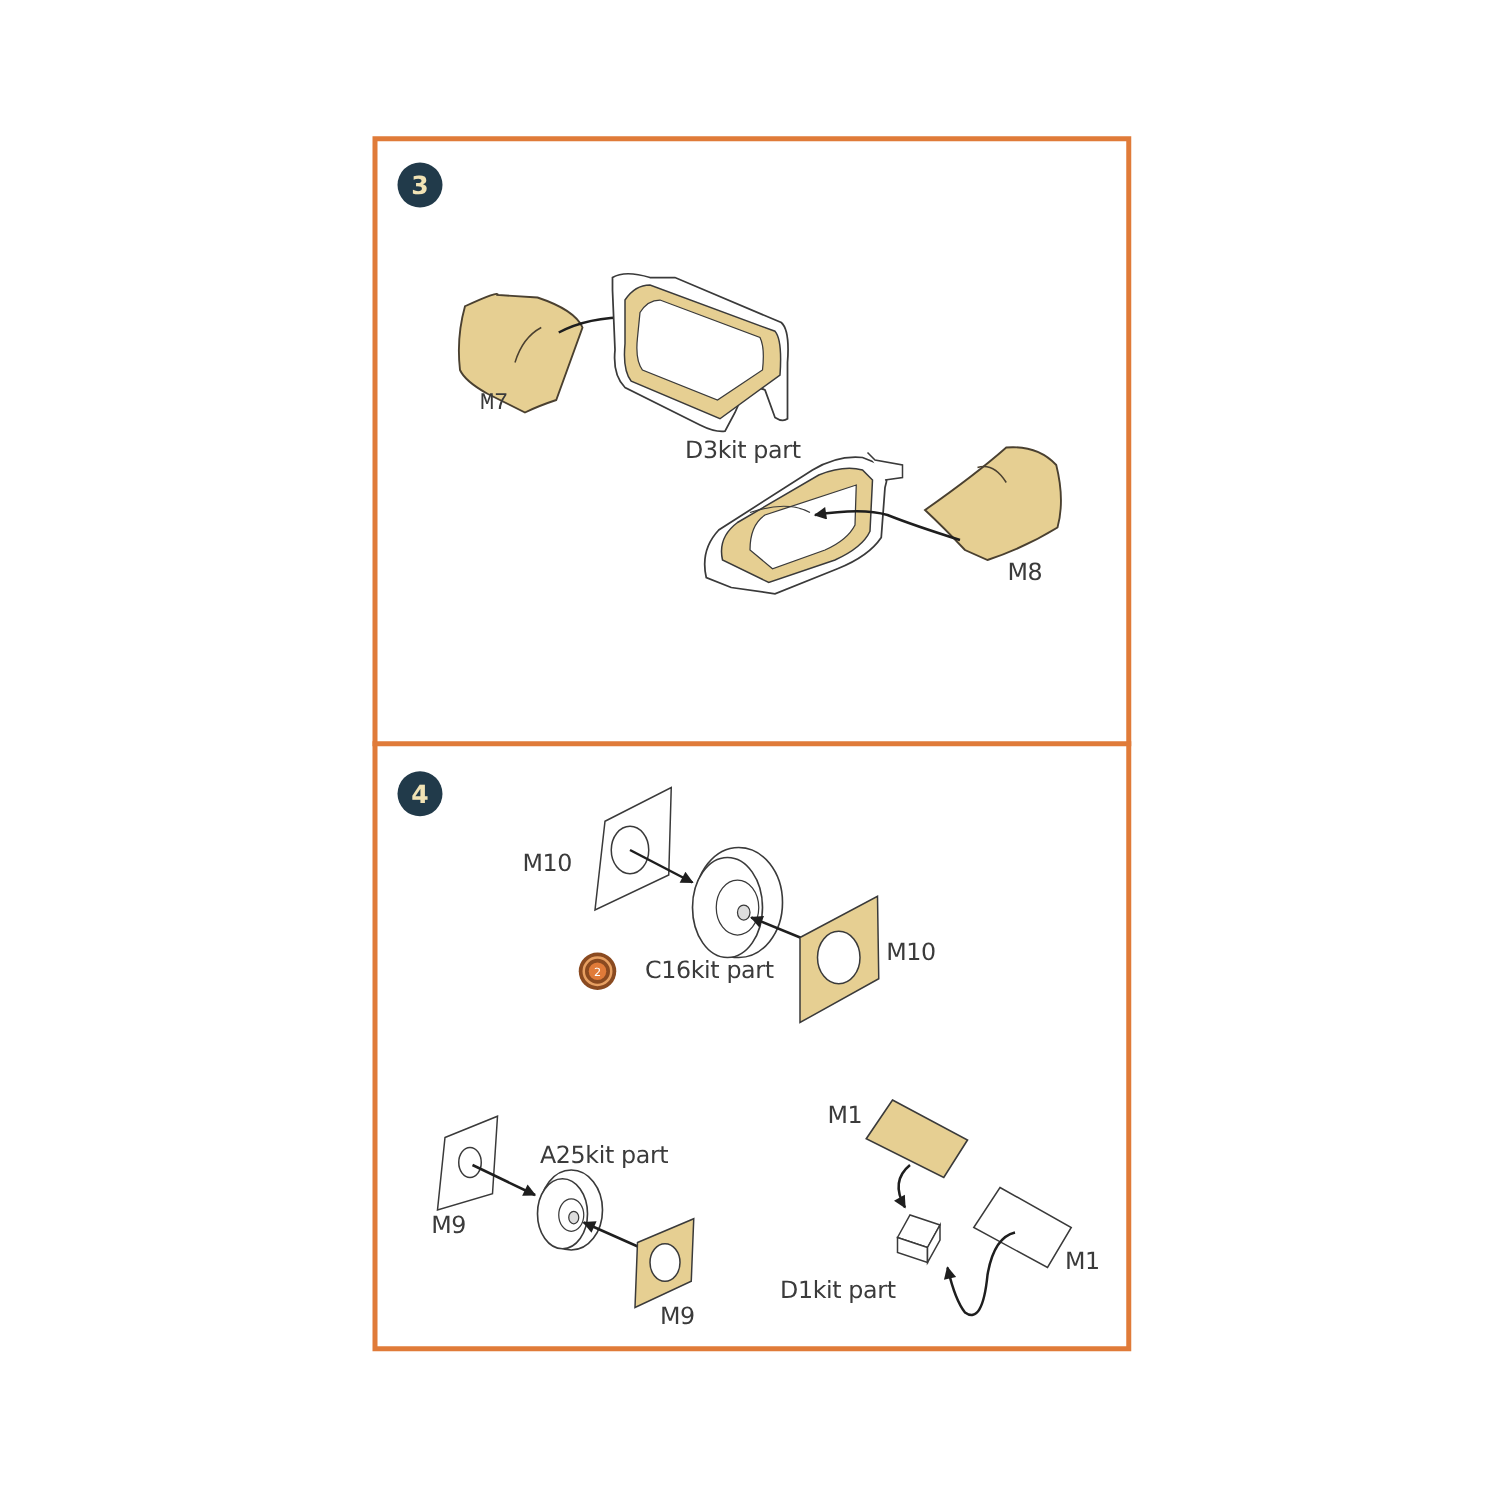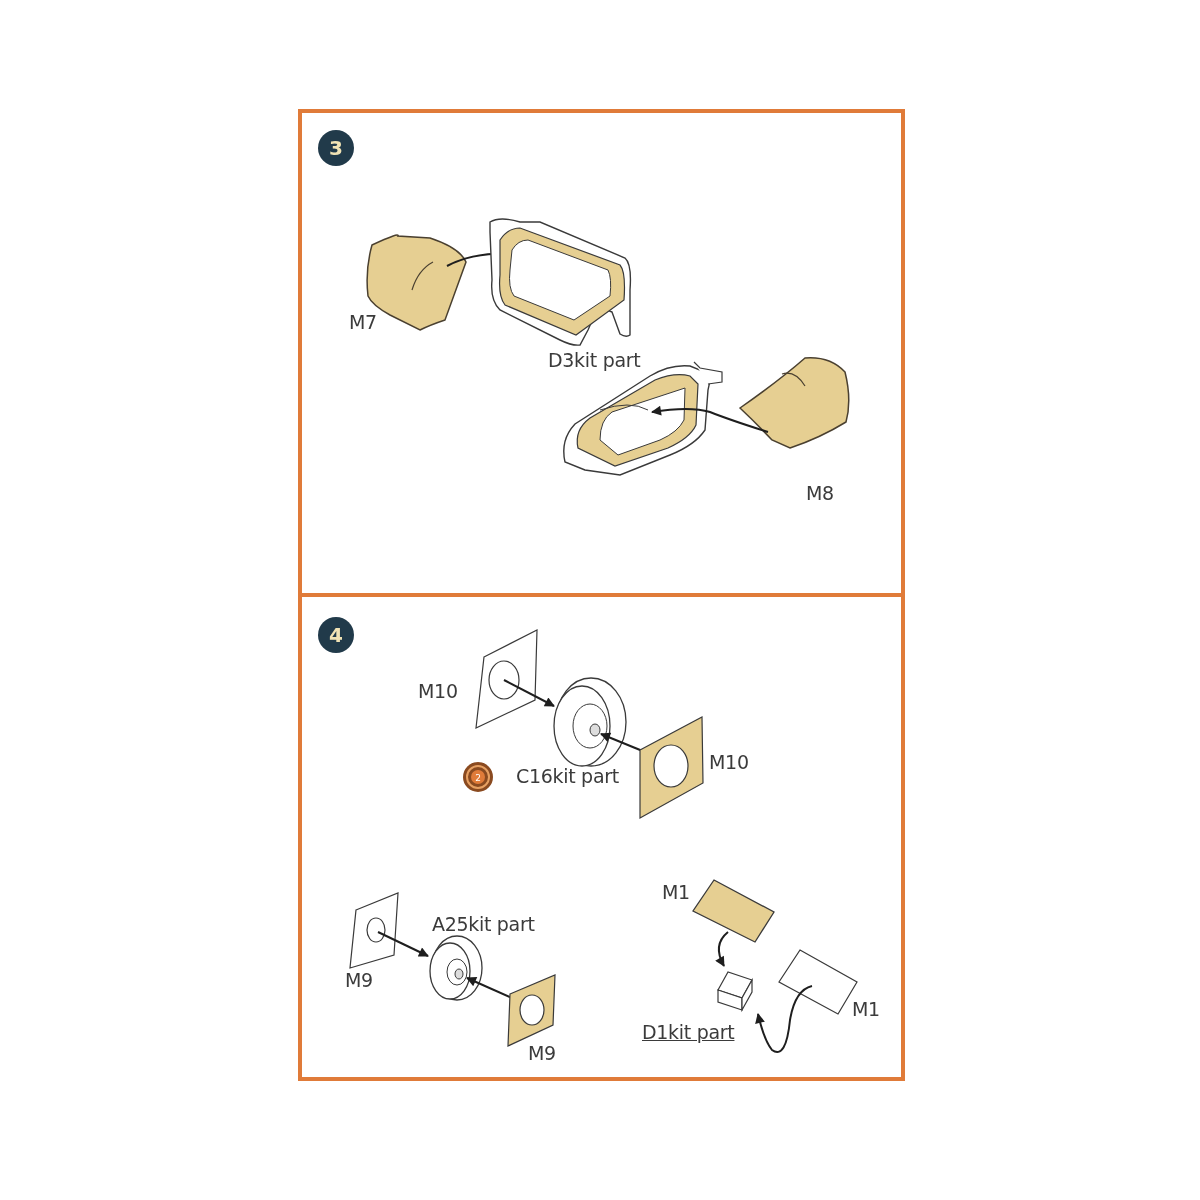--- a/index.html
+++ b/index.html
@@ -117,25 +117,25 @@
   <path d="M812,986 Q795,990 790,1020 Q786,1060 772,1050 Q764,1040 758,1014" fill="none" stroke="#1e1e1e" stroke-width="2" marker-end="url(#arrow)"></path>
 </svg>
 
 <div class="step-badge" style="left:318px; top:130px;">
     <span>3</span>
   </div>
 <div class="step-badge" style="left:318px; top:617px;">
     <span>4</span>
   </div>
 
-<div class="label" style="left:349px; top:311px;">M7</div>
+<div class="label" style="left:384px; top:311px;font-family:Liberation Mono, monospace;">M7</div>
 <div class="label" style="left:548px; top:349px;text-align:center;">D3kit part</div>
-<div class="label" style="left:806px; top:447px;margin-top:35px;">M8</div>
+<div class="label" style="left:806px; top:447px;">M8</div>
 
 <div class="label" style="left:418px; top:680px;">M10</div>
 <div class="label" style="left:500px; top:765px;margin-left:16px;">C16kit part</div>
 <div class="label" style="left:709px; top:751px;">M10</div>
 <div class="label" style="left:432px; top:913px;">A25kit part</div>
 <div class="label" style="left:345px; top:969px;">M9</div>
 <div class="label" style="left:528px; top:1042px;">M9</div>
 <div class="label" style="left:662px; top:881px;">M1</div>
 <div class="label" style="left:852px; top:998px;">M1</div>
-<div class="label" style="left:642px; top:1021px;text-decoration:underline;">D1kit part</div>
+<div class="label" style="left:624px; top:1021px;">D1kit part</div>
 
 </body></html>

